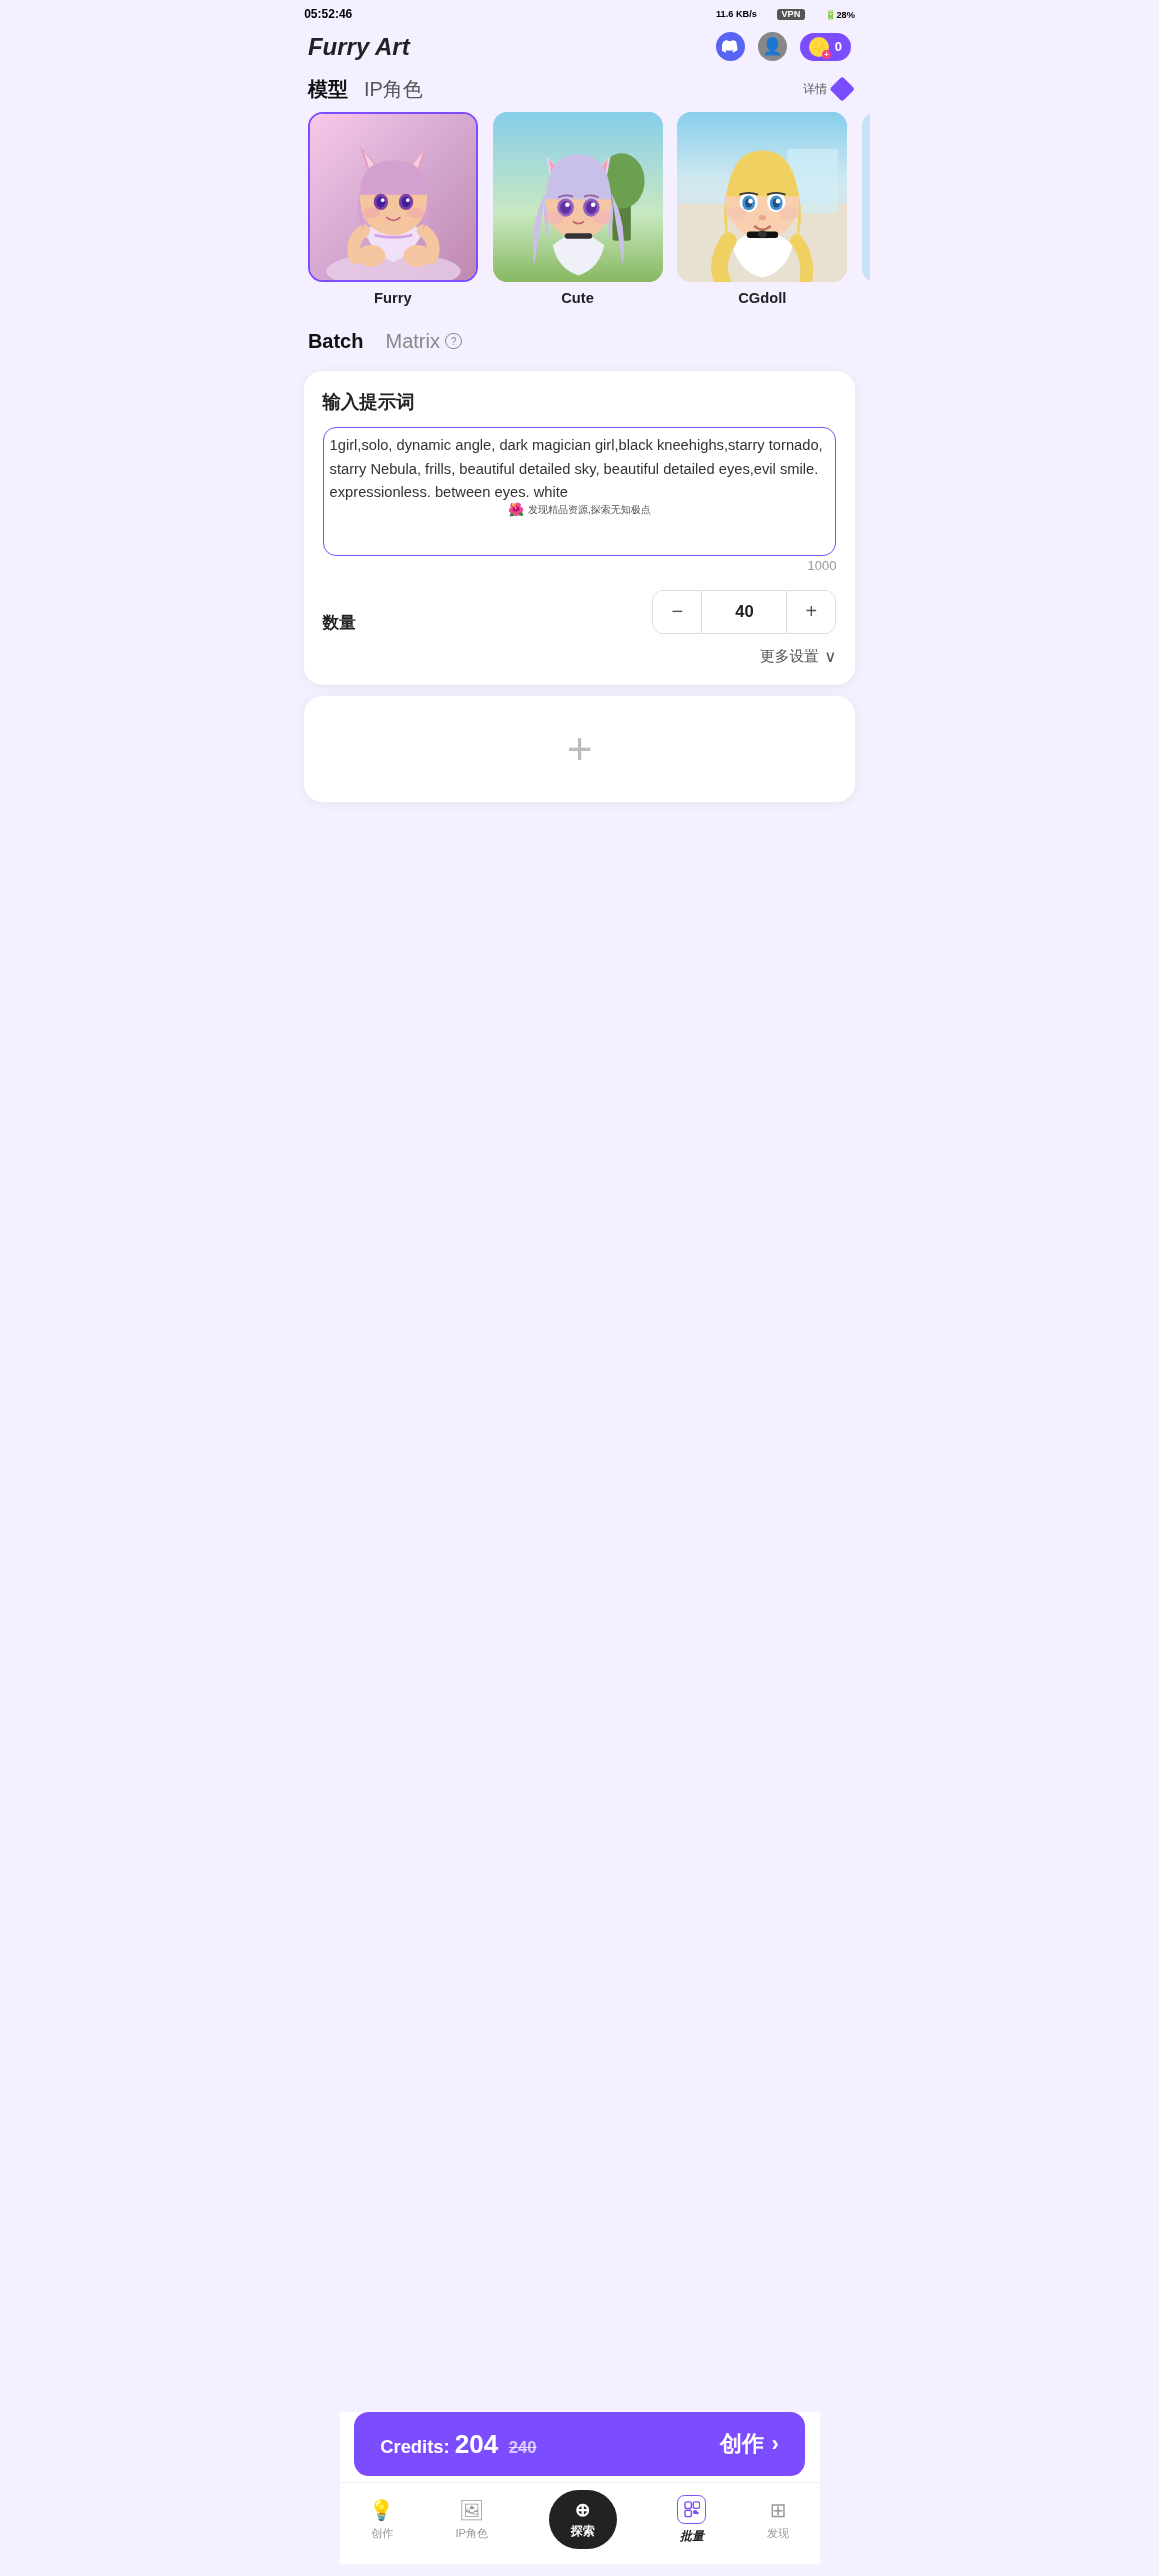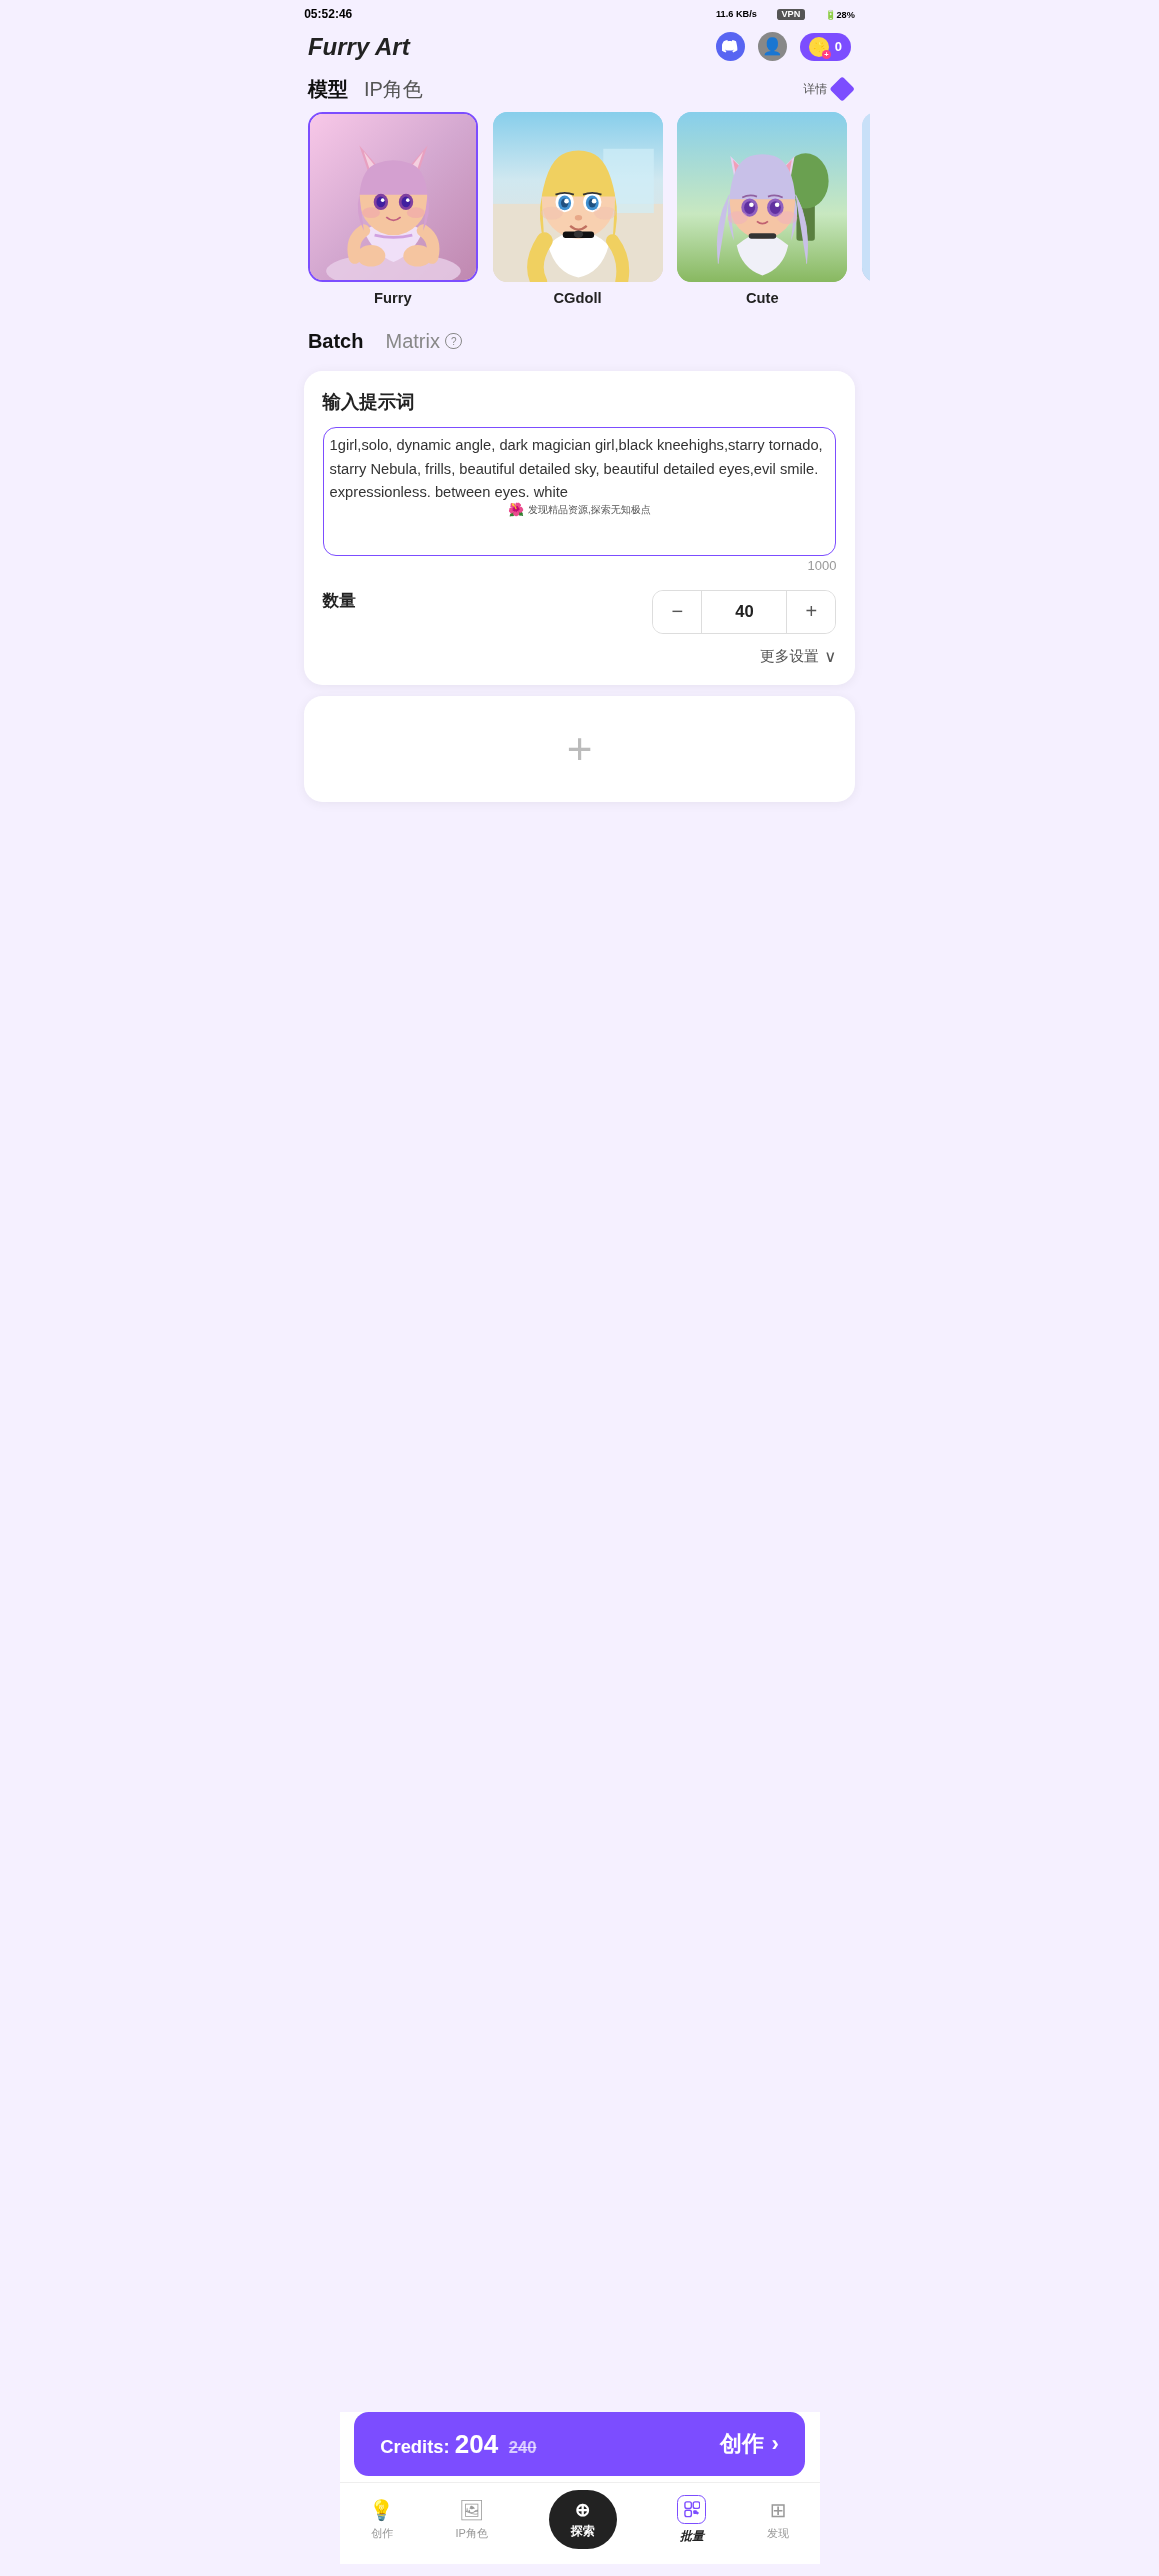--- a/index.html
+++ b/index.html
@@ -224,21 +224,21 @@
       font-size: 10px;
       color: #555;
       position: absolute;
       bottom: 33px; left: 50%;
       transform: translateX(-50%);
       white-space: nowrap;
     }
     
     .quantity-row {
       display: flex;
-      align-items: flex-start;
+      align-items: flex-end;
       justify-content: space-between;
       margin-top: 16.6px;
     }
     .quantity-label {
       font-size: 16.6px;
       font-weight: 600;
       color: #222;
     }
     .quantity-control {
       display: flex;
@@ -460,20 +460,76 @@
           <path d="M85 115 Q93 122 101 115" stroke="#c06080" stroke-width="2" fill="none"></path>
 
           <path d="M72 135 Q93 140 114 135" stroke="#d0a0e0" stroke-width="3" fill="none"></path>
 
           <ellipse cx="68" cy="158" rx="16" ry="12" fill="#f5c5a0"></ellipse>
           <ellipse cx="120" cy="158" rx="16" ry="12" fill="#f5c5a0"></ellipse>
         </svg>
       </div>
     </div>
     <span class="model-name">Furry</span>
+  </div>
+
+  <div class="model-card">
+    <div class="model-img">
+      <div class="cute-bg model-img-inner">
+        <svg viewBox="0 0 185 185" xmlns="http://www.w3.org/2000/svg" style="width:100%;height:100%">
+          <defs>
+            <linearGradient id="cuteBg" x1="0" y1="0" x2="0" y2="1">
+              <stop offset="0%" stop-color="#87ceeb"></stop>
+              <stop offset="60%" stop-color="#c8e8c0"></stop>
+              <stop offset="100%" stop-color="#88b860"></stop>
+            </linearGradient>
+          </defs>
+          <rect width="185" height="185" fill="url(#cuteBg)"></rect>
+
+          <rect x="130" y="80" width="20" height="60" fill="#5a8040" rx="3"></rect>
+          <ellipse cx="140" cy="75" rx="25" ry="30" fill="#6aa050"></ellipse>
+
+          <path d="M65 145 Q70 170 93 178 Q116 170 121 145 Q105 132 93 130 Q81 132 65 145Z" fill="#f0f0f8"></path>
+
+          <rect x="86" y="118" width="14" height="16" fill="#f5c5a5" rx="3"></rect>
+
+          <ellipse cx="93" cy="100" rx="36" ry="38" fill="#f5c5a5"></ellipse>
+
+          <path d="M63 75 L58 48 L78 68Z" fill="#e8d0f0"></path>
+          <path d="M123 75 L128 48 L108 68Z" fill="#e8d0f0"></path>
+          <path d="M65 74 L61 52 L77 68Z" fill="#f0a0b8"></path>
+          <path d="M121 74 L125 52 L109 68Z" fill="#f0a0b8"></path>
+
+          <path d="M57 95 Q60 55 80 48 Q93 44 106 48 Q126 55 129 95" fill="#c8c0e8"></path>
+          <path d="M57 95 Q52 115 62 140" fill="#c8c0e8"></path>
+          <path d="M129 95 Q134 115 124 140" fill="#c8c0e8"></path>
+
+          <path d="M57 90 Q40 120 45 165" fill="#c8c0e8" stroke="#c8c0e8" stroke-width="1"></path>
+          <path d="M129 90 Q146 120 141 165" fill="#c8c0e8" stroke="#c8c0e8" stroke-width="1"></path>
+
+          <ellipse cx="79" cy="104" rx="9" ry="10" fill="#9060c0"></ellipse>
+          <ellipse cx="107" cy="104" rx="9" ry="10" fill="#9060c0"></ellipse>
+          <ellipse cx="79" cy="104" rx="6" ry="7" fill="#6030a0"></ellipse>
+          <ellipse cx="107" cy="104" rx="6" ry="7" fill="#6030a0"></ellipse>
+          <circle cx="81" cy="101" r="2.5" fill="white"></circle>
+          <circle cx="109" cy="101" r="2.5" fill="white"></circle>
+
+          <path d="M71 93 Q79 89 87 92" stroke="#9060a0" stroke-width="2" fill="none"></path>
+          <path d="M99 92 Q107 89 115 93" stroke="#9060a0" stroke-width="2" fill="none"></path>
+
+          <ellipse cx="66" cy="115" rx="11" ry="7" fill="#f0b0c0" opacity="0.5"></ellipse>
+          <ellipse cx="120" cy="115" rx="11" ry="7" fill="#f0b0c0" opacity="0.5"></ellipse>
+
+          <path d="M87 119 Q93 124 99 119" stroke="#c06070" stroke-width="2" fill="none"></path>
+
+          <rect x="78" y="132" width="30" height="6" fill="#333" rx="3"></rect>
+        </svg>
+      </div>
+    </div>
+    <span class="model-name">Cute</span>
   </div>
 
   <div class="model-card">
     <div class="model-img">
       <div class="cgdoll-bg model-img-inner">
         <svg viewBox="0 0 185 185" xmlns="http://www.w3.org/2000/svg" style="width:100%;height:100%">
           <defs>
             <linearGradient id="cgBg" x1="0" y1="0" x2="0" y2="1">
               <stop offset="0%" stop-color="#87ceeb"></stop>
               <stop offset="40%" stop-color="#d0e8f0"></stop>
@@ -518,76 +574,20 @@
           <path d="M84 124 Q93 132 102 124" stroke="#c07060" stroke-width="2.5" fill="none"></path>
 
           <rect x="76" y="130" width="34" height="7" fill="#111" rx="3"></rect>
           <ellipse cx="93" cy="133" rx="5" ry="4" fill="#333"></ellipse>
         </svg>
       </div>
     </div>
     <span class="model-name">CGdoll</span>
   </div>
 
-  <div class="model-card">
-    <div class="model-img">
-      <div class="cute-bg model-img-inner">
-        <svg viewBox="0 0 185 185" xmlns="http://www.w3.org/2000/svg" style="width:100%;height:100%">
-          <defs>
-            <linearGradient id="cuteBg" x1="0" y1="0" x2="0" y2="1">
-              <stop offset="0%" stop-color="#87ceeb"></stop>
-              <stop offset="60%" stop-color="#c8e8c0"></stop>
-              <stop offset="100%" stop-color="#88b860"></stop>
-            </linearGradient>
-          </defs>
-          <rect width="185" height="185" fill="url(#cuteBg)"></rect>
-
-          <rect x="130" y="80" width="20" height="60" fill="#5a8040" rx="3"></rect>
-          <ellipse cx="140" cy="75" rx="25" ry="30" fill="#6aa050"></ellipse>
-
-          <path d="M65 145 Q70 170 93 178 Q116 170 121 145 Q105 132 93 130 Q81 132 65 145Z" fill="#f0f0f8"></path>
-
-          <rect x="86" y="118" width="14" height="16" fill="#f5c5a5" rx="3"></rect>
-
-          <ellipse cx="93" cy="100" rx="36" ry="38" fill="#f5c5a5"></ellipse>
-
-          <path d="M63 75 L58 48 L78 68Z" fill="#e8d0f0"></path>
-          <path d="M123 75 L128 48 L108 68Z" fill="#e8d0f0"></path>
-          <path d="M65 74 L61 52 L77 68Z" fill="#f0a0b8"></path>
-          <path d="M121 74 L125 52 L109 68Z" fill="#f0a0b8"></path>
-
-          <path d="M57 95 Q60 55 80 48 Q93 44 106 48 Q126 55 129 95" fill="#c8c0e8"></path>
-          <path d="M57 95 Q52 115 62 140" fill="#c8c0e8"></path>
-          <path d="M129 95 Q134 115 124 140" fill="#c8c0e8"></path>
-
-          <path d="M57 90 Q40 120 45 165" fill="#c8c0e8" stroke="#c8c0e8" stroke-width="1"></path>
-          <path d="M129 90 Q146 120 141 165" fill="#c8c0e8" stroke="#c8c0e8" stroke-width="1"></path>
-
-          <ellipse cx="79" cy="104" rx="9" ry="10" fill="#9060c0"></ellipse>
-          <ellipse cx="107" cy="104" rx="9" ry="10" fill="#9060c0"></ellipse>
-          <ellipse cx="79" cy="104" rx="6" ry="7" fill="#6030a0"></ellipse>
-          <ellipse cx="107" cy="104" rx="6" ry="7" fill="#6030a0"></ellipse>
-          <circle cx="81" cy="101" r="2.5" fill="white"></circle>
-          <circle cx="109" cy="101" r="2.5" fill="white"></circle>
-
-          <path d="M71 93 Q79 89 87 92" stroke="#9060a0" stroke-width="2" fill="none"></path>
-          <path d="M99 92 Q107 89 115 93" stroke="#9060a0" stroke-width="2" fill="none"></path>
-
-          <ellipse cx="66" cy="115" rx="11" ry="7" fill="#f0b0c0" opacity="0.5"></ellipse>
-          <ellipse cx="120" cy="115" rx="11" ry="7" fill="#f0b0c0" opacity="0.5"></ellipse>
-
-          <path d="M87 119 Q93 124 99 119" stroke="#c06070" stroke-width="2" fill="none"></path>
-
-          <rect x="78" y="132" width="30" height="6" fill="#333" rx="3"></rect>
-        </svg>
-      </div>
-    </div>
-    <span class="model-name">Cute</span>
-  </div>
-
   <div class="partial-card">
     <svg viewBox="0 0 60 185" xmlns="http://www.w3.org/2000/svg" style="width:100%;height:100%">
       <rect width="60" height="185" fill="#c8e0f8"></rect>
     </svg>
   </div>
 </div>
 
 <div class="tabs-row">
   <span class="tab-batch">Batch</span>
   <div class="tab-matrix">

